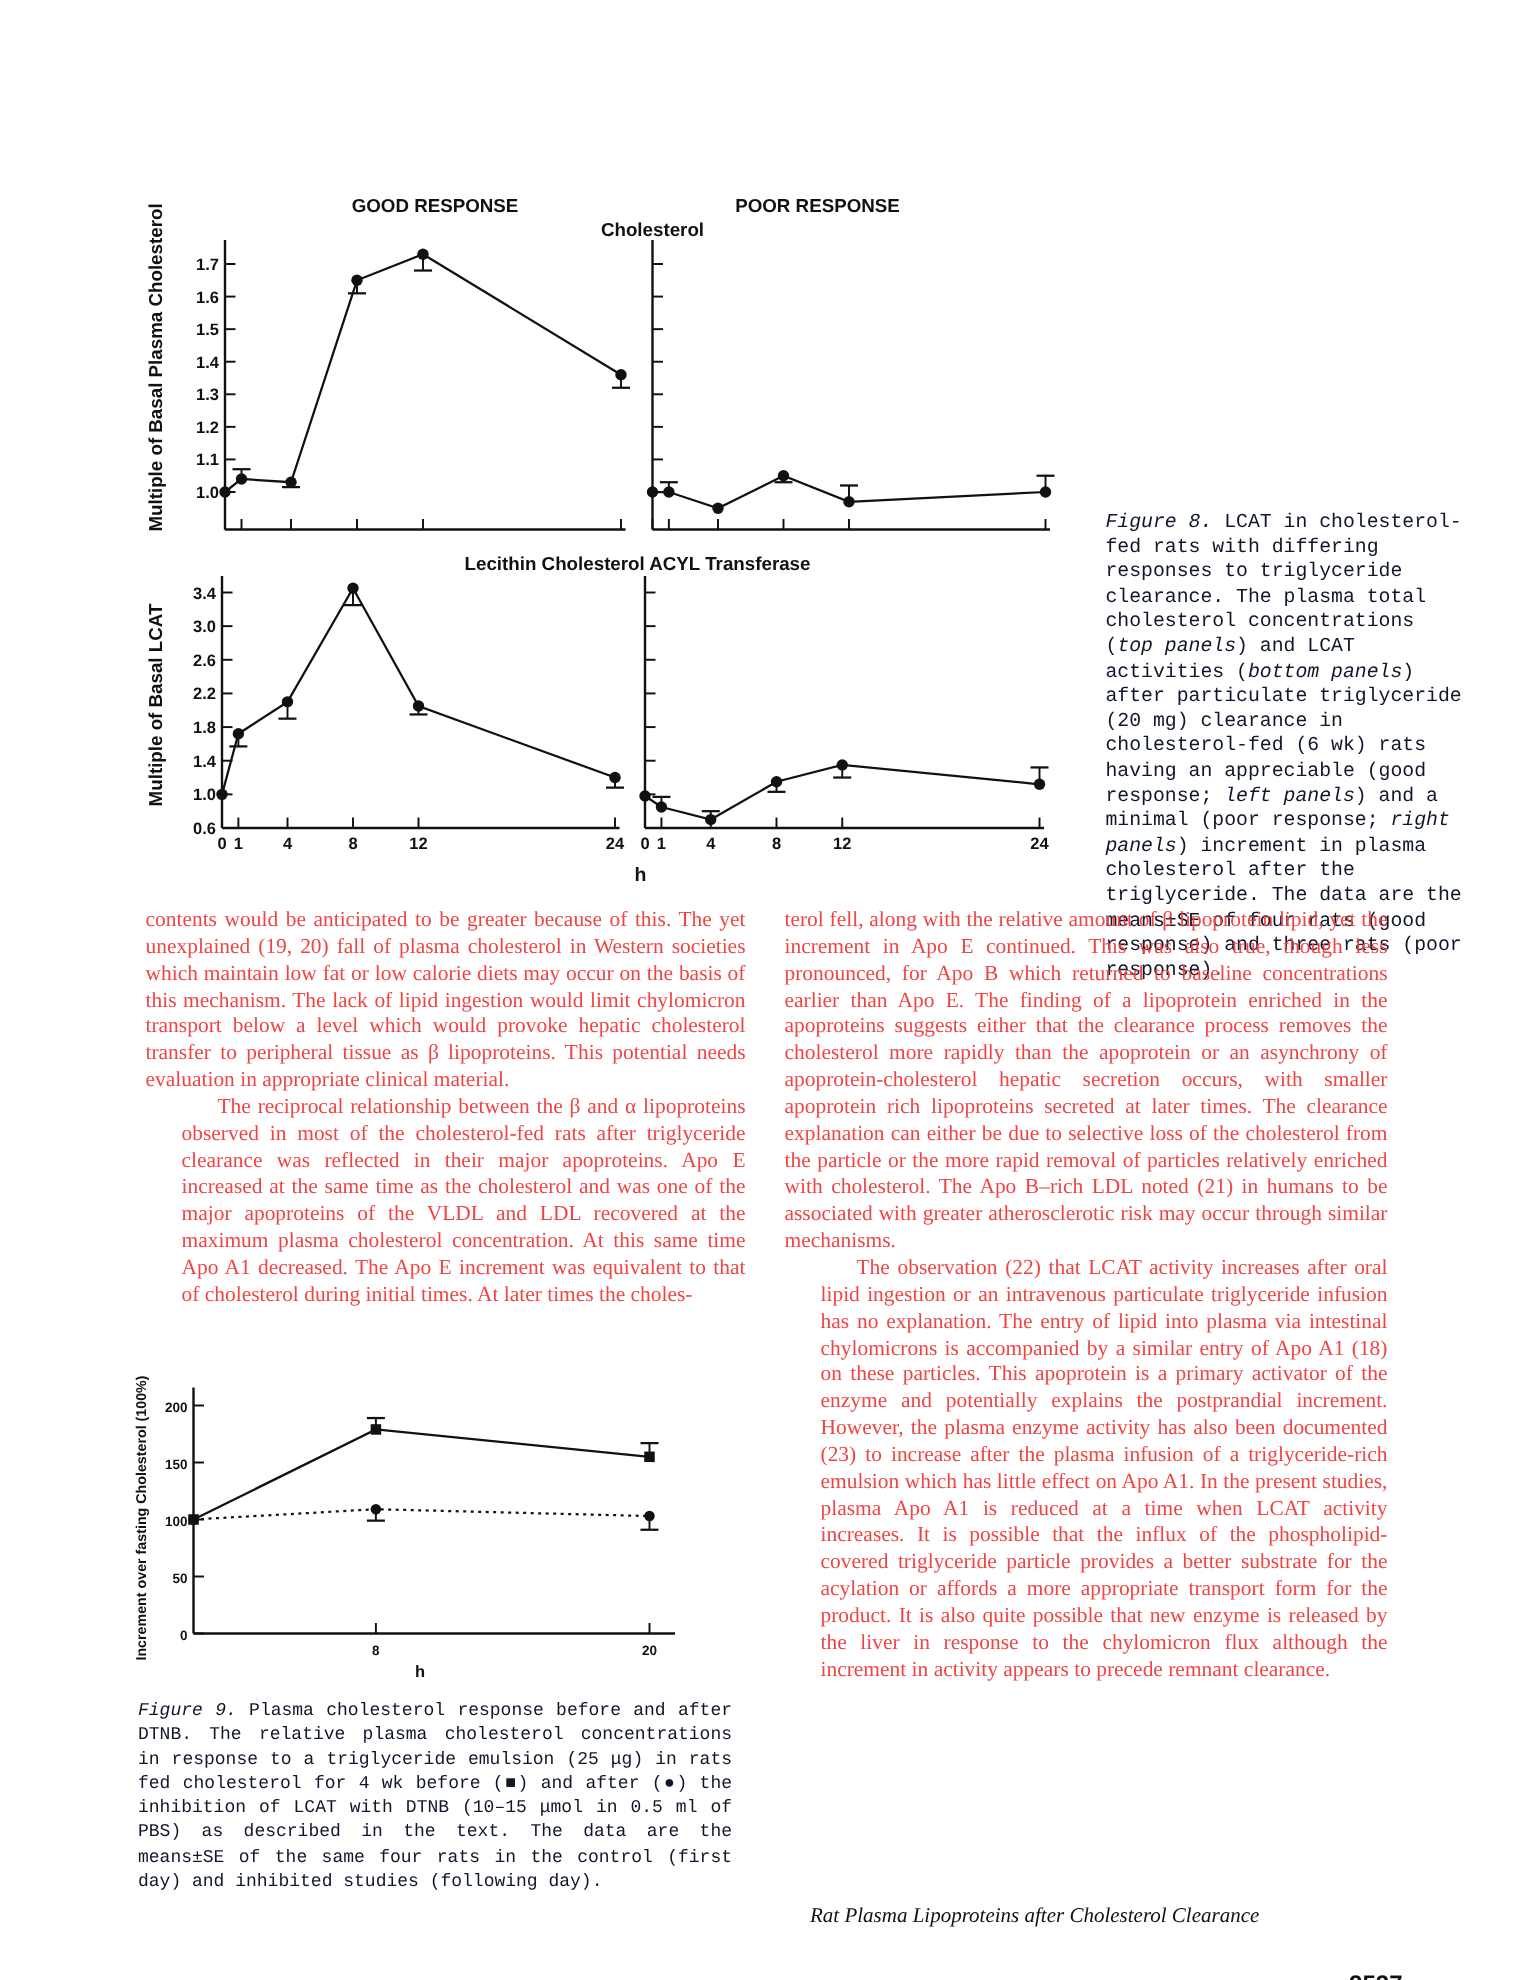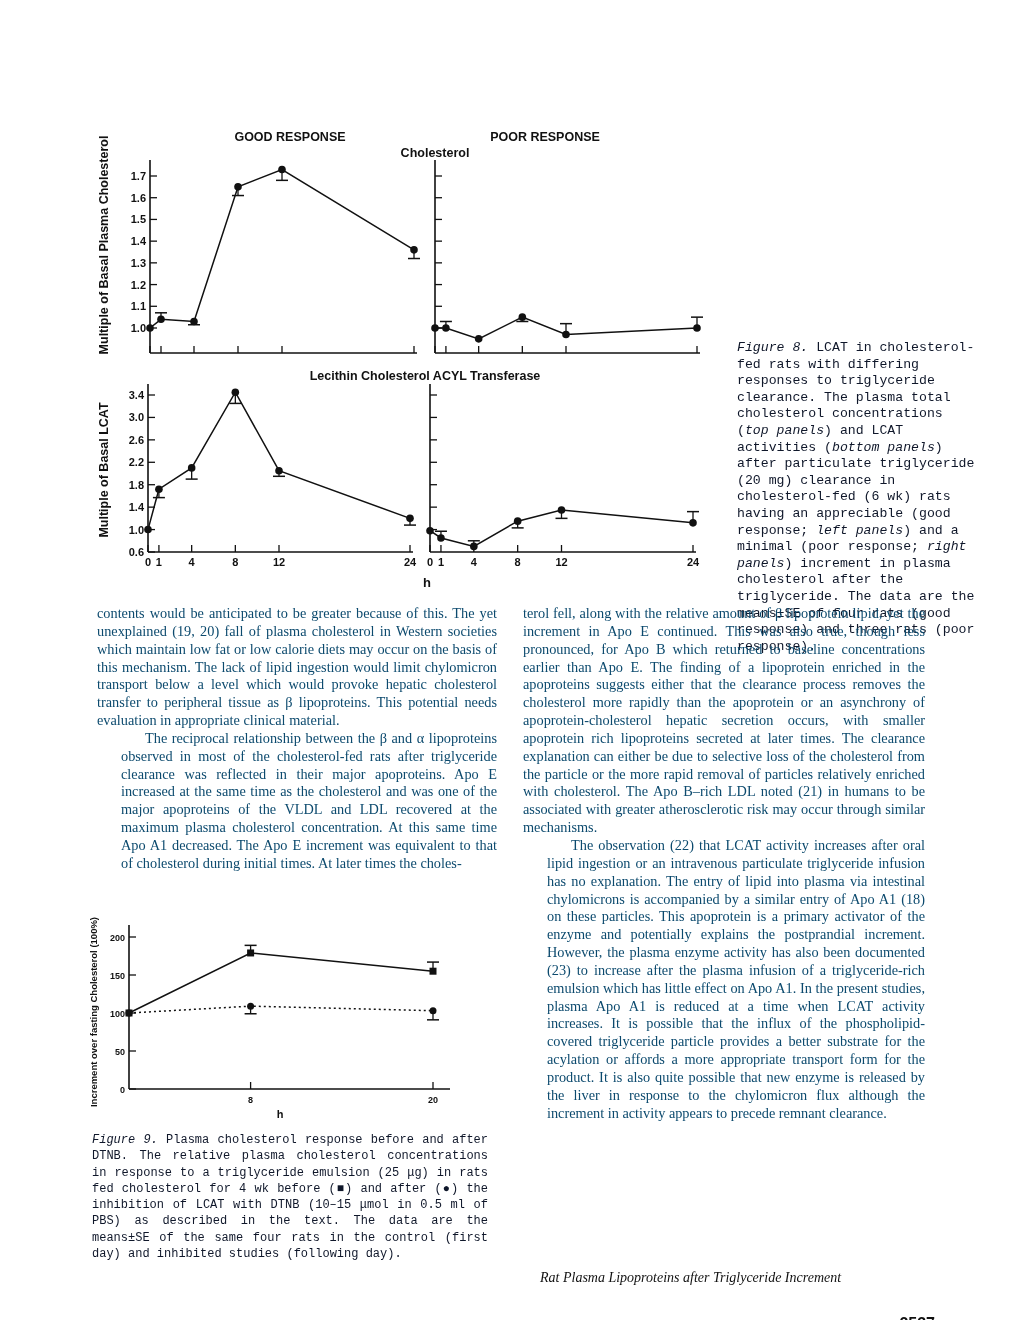--- a/index.html
+++ b/index.html
@@ -4,21 +4,21 @@
 <style>
   html, body { margin:0; padding:0; background:#ffffff; }
   body { width:1020px; height:1320px; position:relative; overflow:hidden; color:#111; }
   svg text { font-family: "Liberation Sans", "DejaVu Sans", sans-serif; font-weight:bold; fill:#111; }
   #fig8 { position:absolute; left:0; top:0; }
   #fig9 { position:absolute; left:0; top:0; }
   .caption { position:absolute; font-family:Liberation Mono, monospace; font-size:13.2px; line-height:16.6px; color:#0f172a; }
   .caption i { font-style:italic; }
   #fig8-caption { left:737px; top:340px; width:240px; }
   #fig9-caption { left:92px; top:1132px; width:396px; text-align:justify; font-size:12px; line-height:16.3px; }
-  .col { position:absolute; font-family:"Liberation Serif","DejaVu Serif",serif; font-size:14.3px; line-height:17.85px; text-align:justify; color:#0c4a6e; }
+  .col { position:absolute; font-family:"Liberation Serif","DejaVu Serif",serif; font-size:14.3px; line-height:17.85px; text-align:justify; color:#ef4444; }
   .col p { margin:0; }
   .col p.ind { text-indent:24px;margin-left:24px; }
   #col-left { left:97px; top:605px; width:400px; }
   #col-right { left:523px; top:605px; width:402px; }
   #footer { position:absolute; left:540px; top:1270px; width:395px; font-family:"Liberation Serif","DejaVu Serif",serif; font-style:italic; font-size:14px; }
   #footer .pg { position:absolute; right:0; top:0; font-family:Liberation Sans, sans-serif; font-weight:bold; font-style:normal; font-size:16px;margin-top:45px; }
 </style>
 </head>
 <body>
 
@@ -250,15 +250,15 @@
         <circle cx="433" cy="1010.72" r="3.5" fill="#111"></circle>
       </g>
   </g>
 </svg>
 
 <div id="fig9-caption" class="caption">
   <i>Figure 9.</i><span> Plasma cholesterol response before and after DTNB. The relative plasma cholesterol concentrations in response to a triglyceride emulsion (25 μg) in rats fed cholesterol for 4 wk before (■) and after (●) the inhibition of LCAT with DTNB (10–15 μmol in 0.5 ml of PBS) as described in the text. The data are the means±SE of the same four rats in the control (first day) and inhibited studies (following day).</span>
 </div>
 
 <div id="footer">
-  <span>Rat Plasma Lipoproteins after Triglyceride Increment</span>
+  <span>Rat Plasma Lipoproteins after Cholesterol Clearance</span>
   <span class="pg">2537</span>
 </div>
 
 </body></html>

